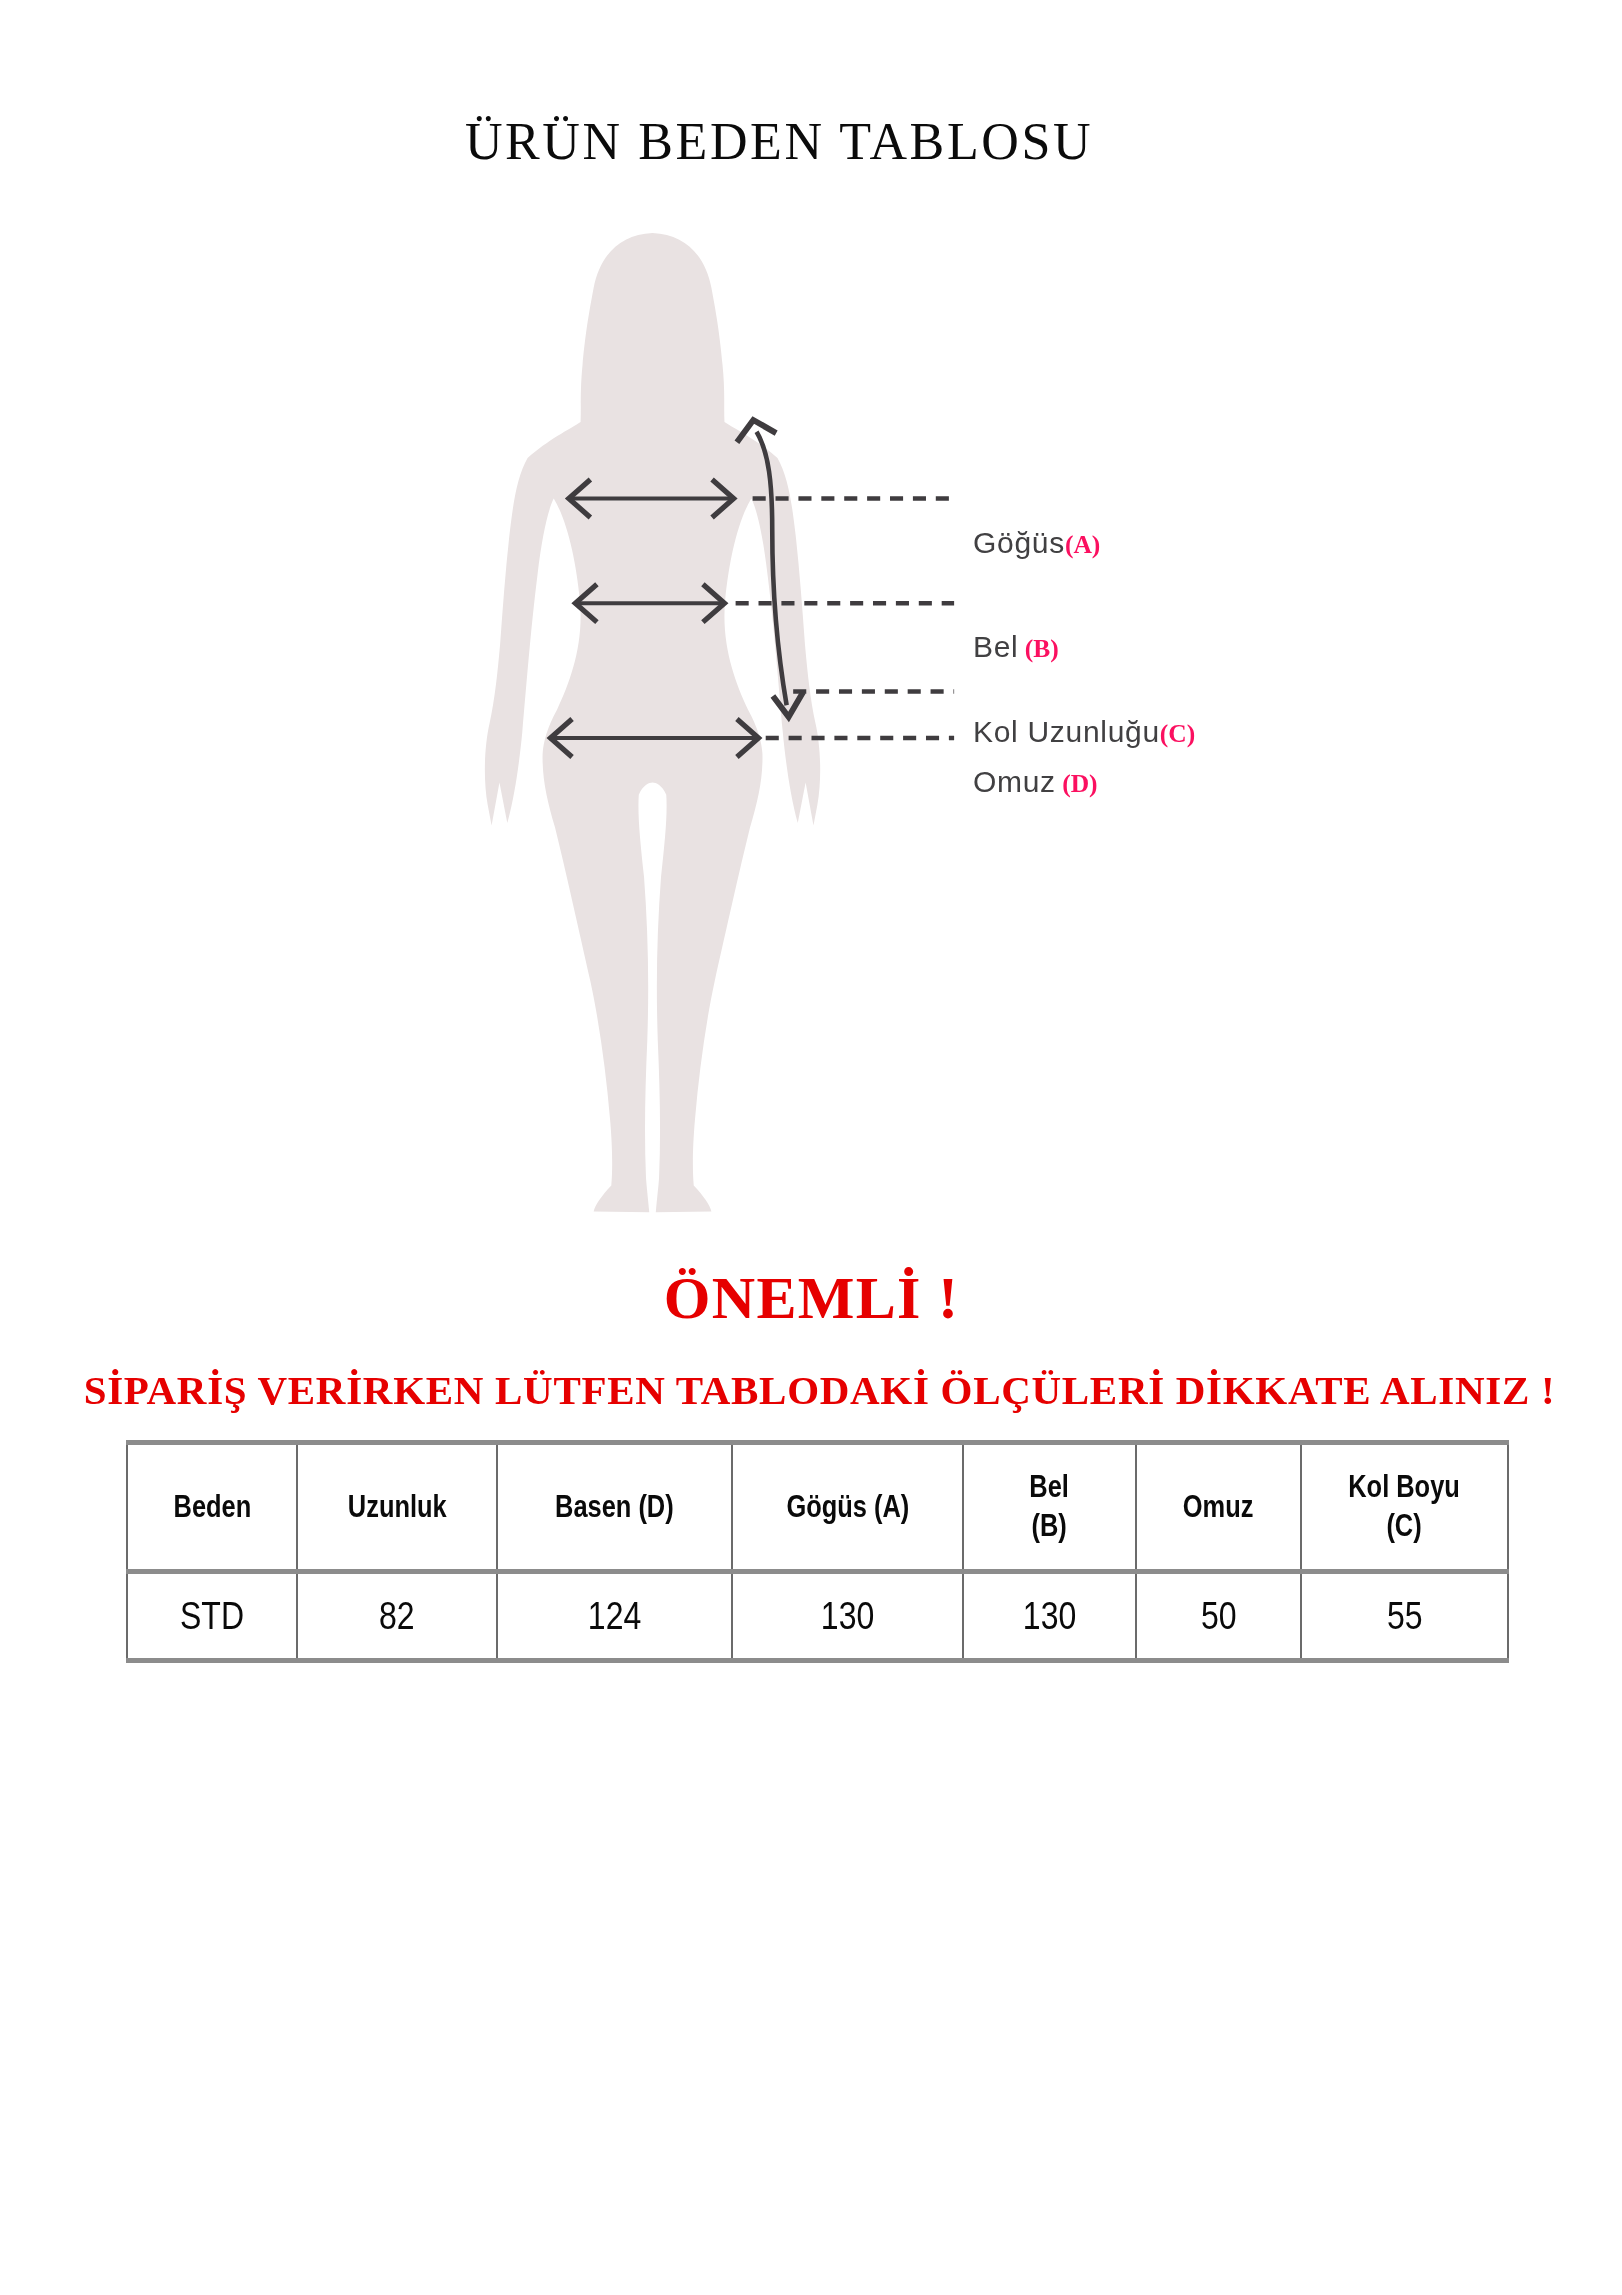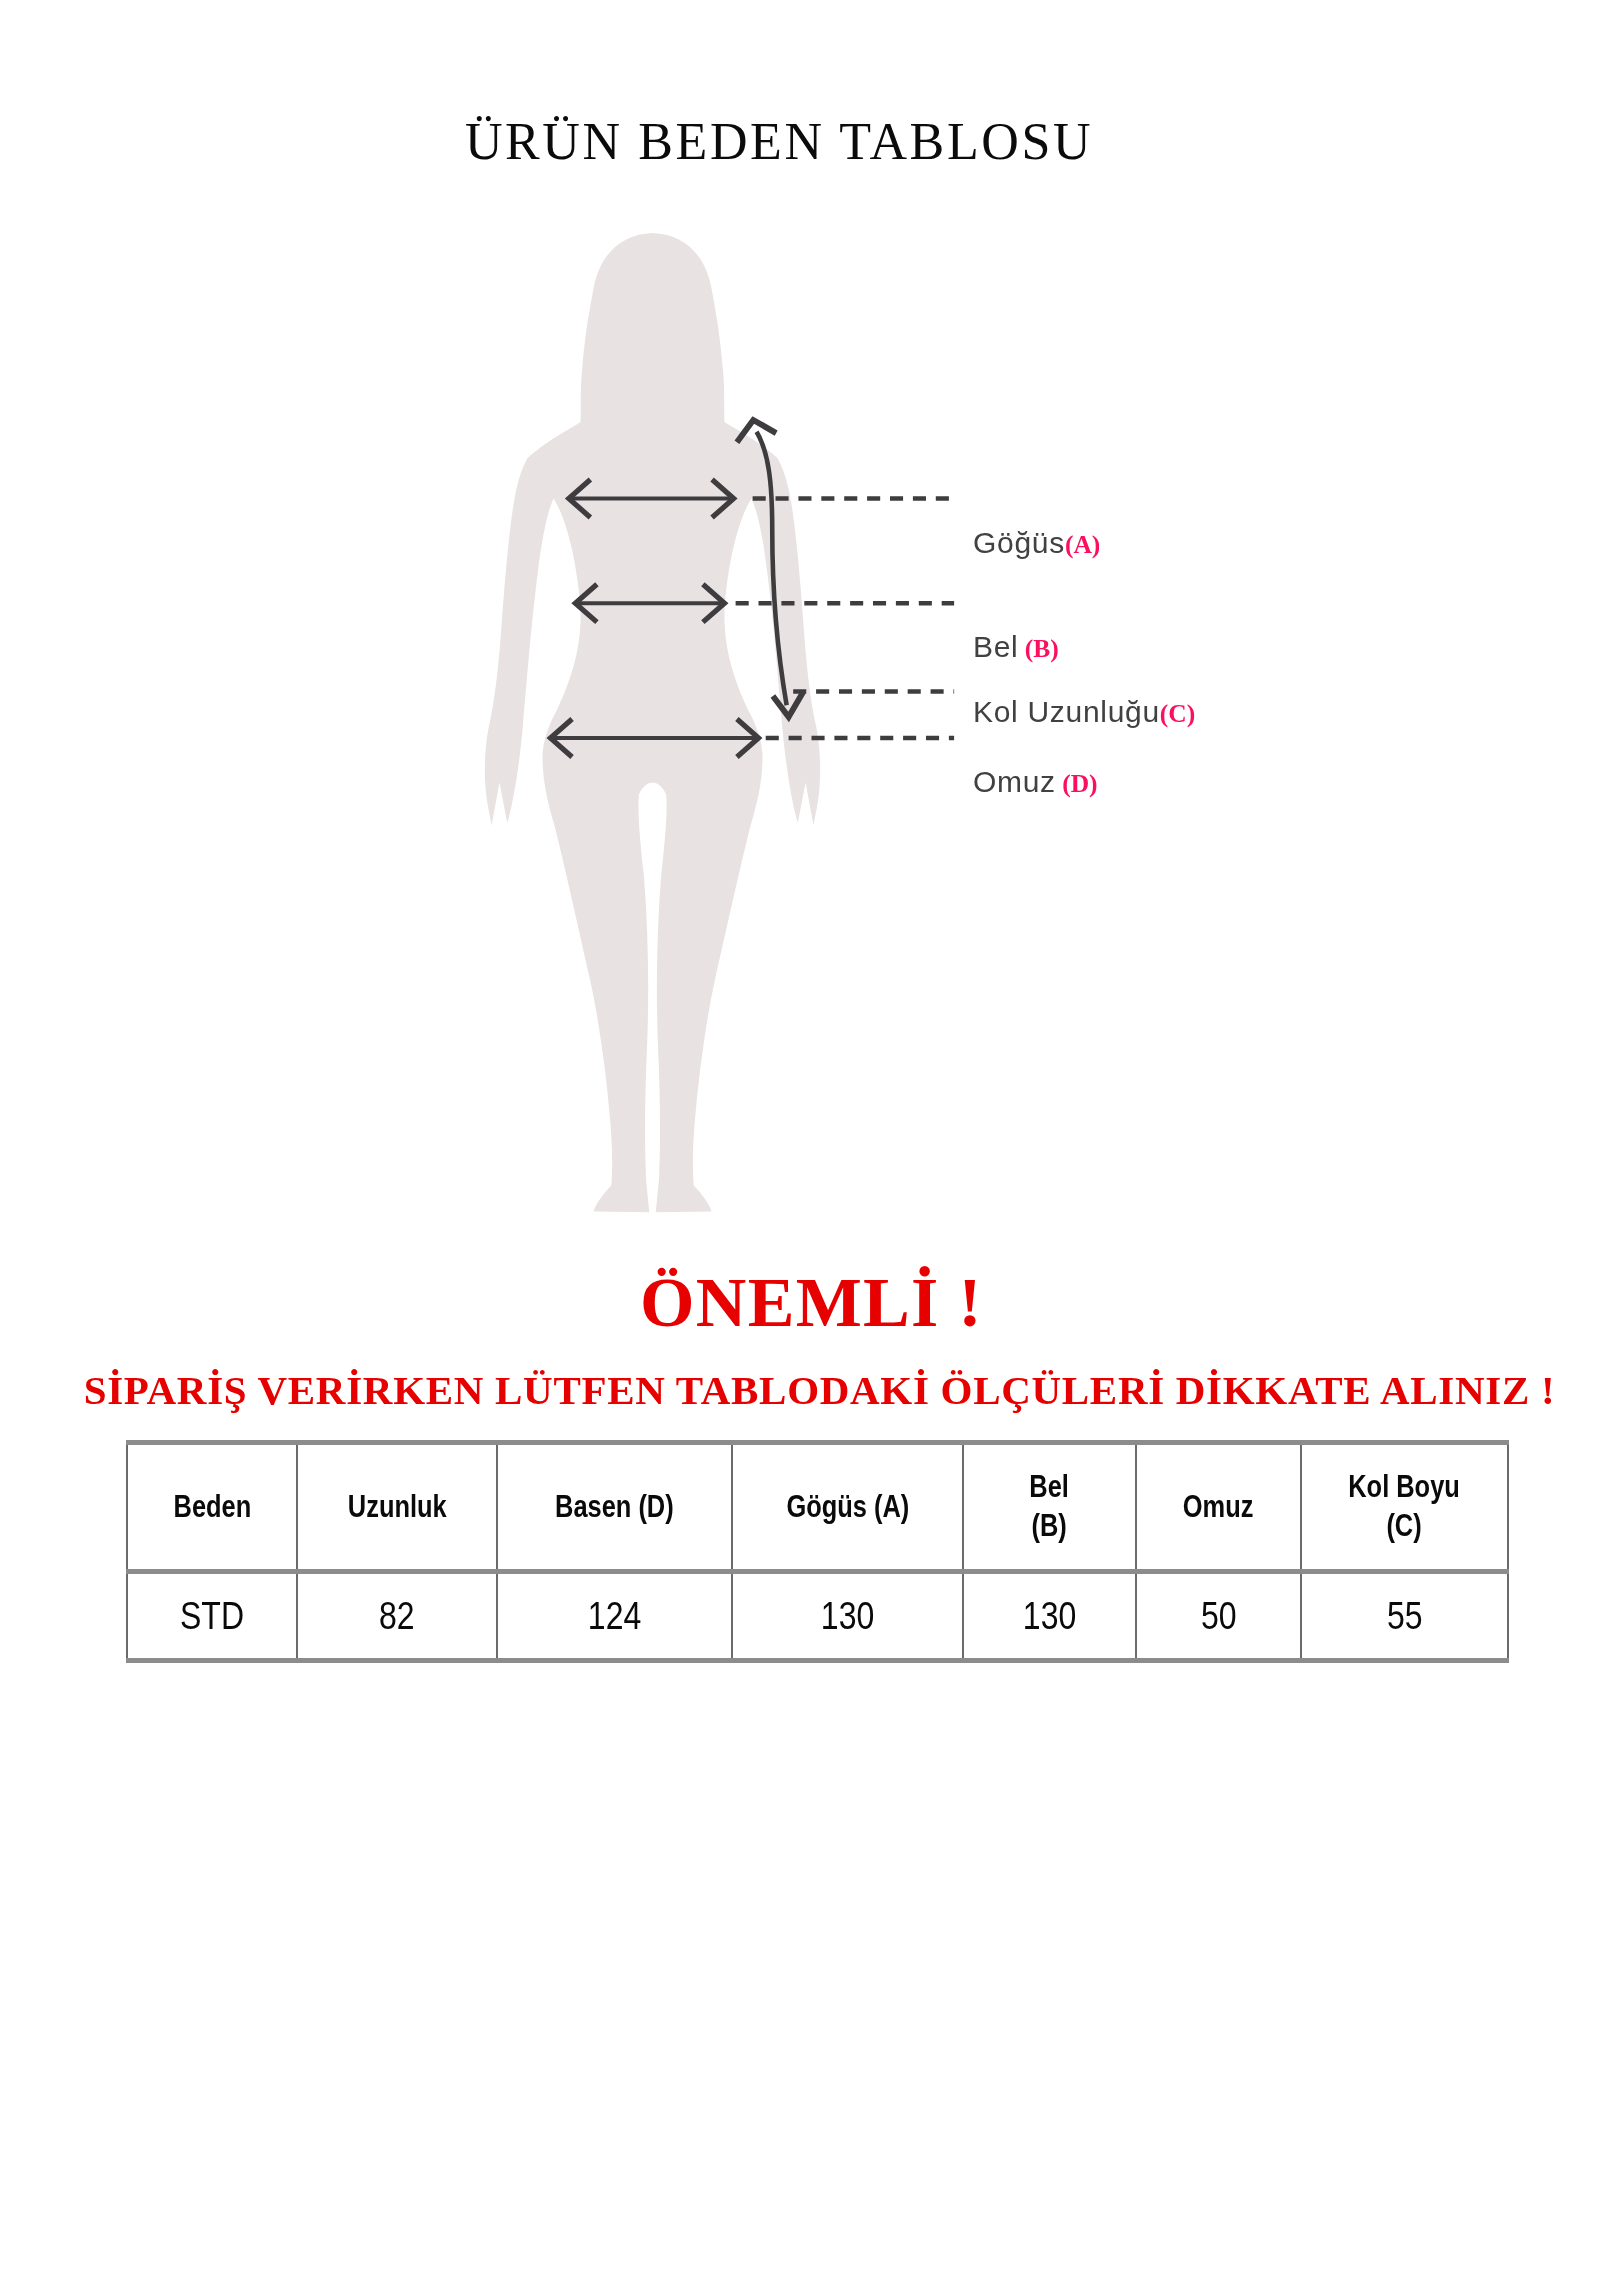--- a/index.html
+++ b/index.html
@@ -8,41 +8,41 @@
     font-family:"Liberation Sans",sans-serif;overflow:hidden;
   }
   
   .page-title{
     position:absolute;left:0;top:116px;width:1558px;text-align:center;
     font-family:"Liberation Serif",serif;font-size:52px;font-weight:normal;
     letter-spacing:2.6px;color:#0b0b0b;line-height:1;
   }
   .warn-head{
     position:absolute;left:0;top:1268px;width:1623px;text-align:center;
-    font-family:"Liberation Serif",serif;font-size:70px;font-weight:bold;
+    font-family:"Liberation Serif",serif;font-size:60px;font-weight:bold;
     color:#e60000;line-height:1;letter-spacing:1.3px;
   }
   .warn-sub{
     position:absolute;left:8px;top:1370px;width:1623px;text-align:center;
     font-family:"Liberation Serif",serif;font-size:41px;font-weight:bold;
     color:#e60000;line-height:1;letter-spacing:0.7px;
   }
   
   .fig-svg{position:absolute;left:0;top:0;}
   .mlabel{
     position:absolute;left:973px;transform:translateY(-50%);
     white-space:nowrap;font-size:30px;color:#414042;letter-spacing:0.7px;line-height:1;margin-top:44px;
   }
   .mlabel .code{
     font-family:"Liberation Serif",serif;font-weight:bold;font-size:25.5px;
     color:#fb1060;letter-spacing:0;
   }
   .mlabel-gogus{top:499px;}
   .mlabel-bel{top:603px;}
-  .mlabel-kol{top:668px;}
+  .mlabel-kol{top:688px;}
   .mlabel-basen{top:738px;}
   
   .size-table{
     position:absolute;left:126px;top:1440px;width:1381px;
     border-collapse:collapse;table-layout:fixed;
   }
   .size-table thead tr{border-top:5.9px solid #8c8c8c;border-bottom:5.9px solid #8c8c8c;}
   .size-table tbody tr{border-bottom:5.9px solid #8c8c8c;}
   .size-table th,.size-table td{
     border-left:2.6px solid #6b6b6b;text-align:center;vertical-align:middle;

